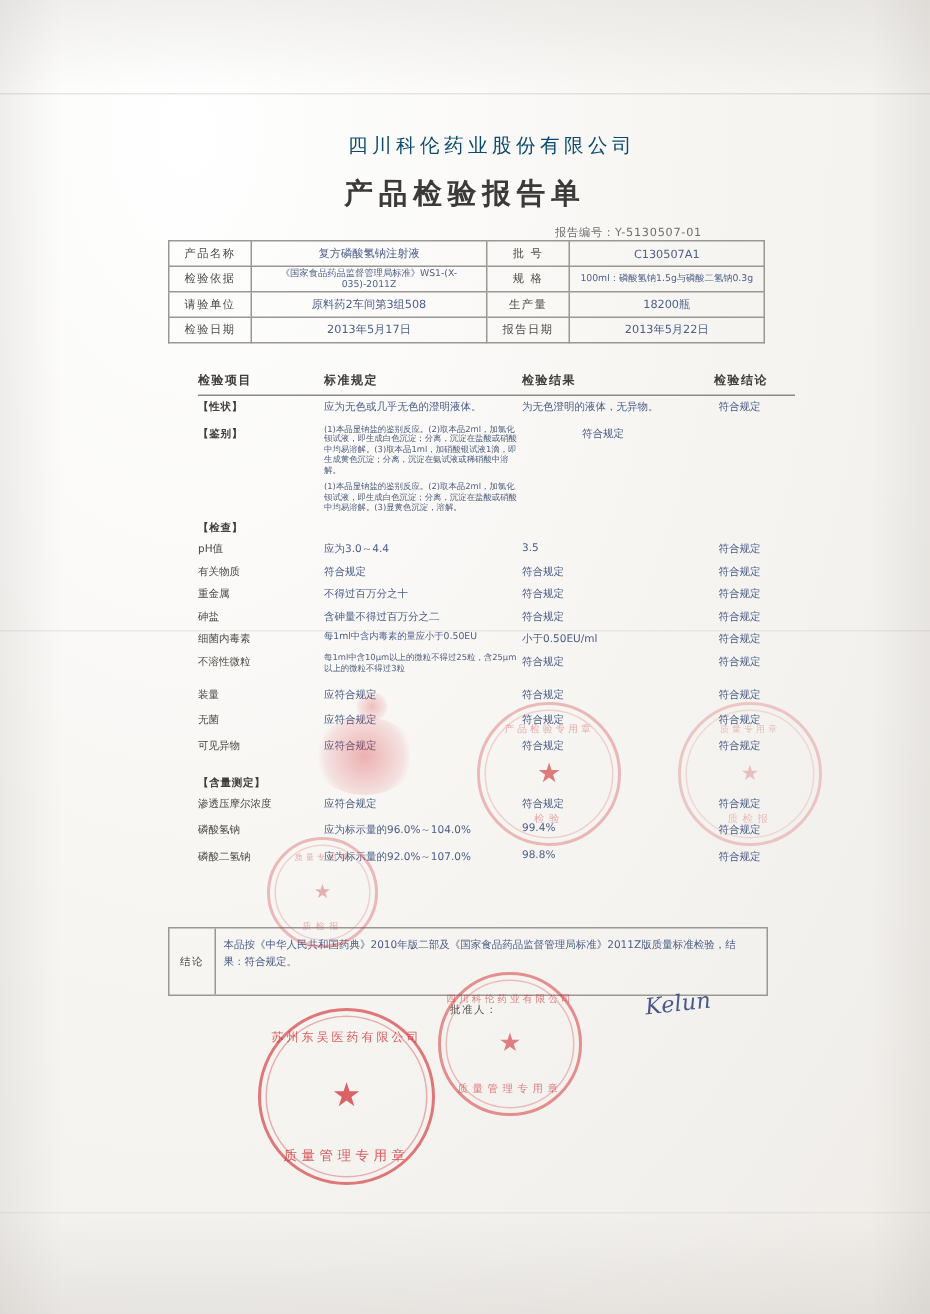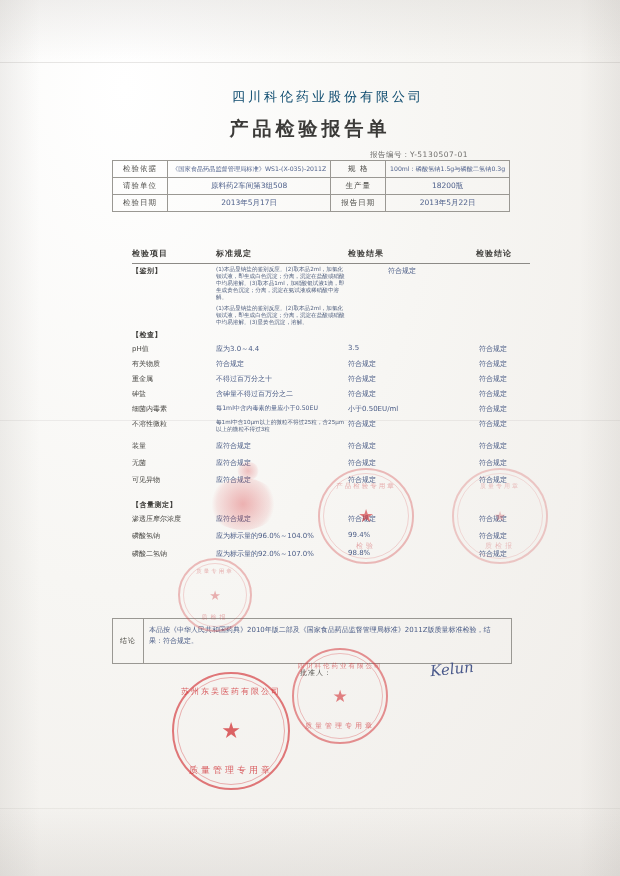--- a/index.html
+++ b/index.html
@@ -148,20 +148,26 @@
   <div class="scan-line" style="top:62px"></div>
   <div class="scan-line" style="top:420px;opacity:.6"></div>
   <div class="scan-line" style="top:808px;opacity:.5"></div>
 
   <div class="corp">四川科伦药业股份有限公司</div>
   <div class="title">产品检验报告单</div>
   <div class="reportno">报告编号：Y-5130507-01</div>
 
   <table class="tbl-top">
     <tbody>
+        <tr>
+      <td class="lbl">产品名称</td>
+      <td class="val" style="width:150px">复方磷酸氢钠注射液</td>
+      <td class="lbl">批 号</td>
+      <td class="val">C130507A1</td>
+    </tr>
     <tr>
       <td class="lbl">检验依据</td>
       <td class="val small2">《国家食品药品监督管理局标准》WS1-(X-035)-2011Z</td>
       <td class="lbl">规 格</td>
       <td class="val small2">100ml：磷酸氢钠1.5g与磷酸二氢钠0.3g</td>
     </tr>
     <tr>
       <td class="lbl">请验单位</td>
       <td class="val">原料药2车间第3组508</td>
       <td class="lbl">生产量</td>
@@ -178,20 +184,26 @@
 
   <table class="tbl-main">
     <tbody>
         <tr>
       <th class="c1">检验项目</th>
       <th class="c2">标准规定</th>
       <th class="c3">检验结果</th>
       <th class="c4">检验结论</th>
     </tr>
 
+    <tr style="height:18px">
+      <td class="grp">【性状】</td>
+      <td class="spec">应为无色或几乎无色的澄明液体。</td>
+      <td class="res">为无色澄明的液体，无异物。</td>
+      <td class="ok">符合规定</td>
+    </tr>
 
     <tr style="height:42px">
       <td class="grp">【鉴别】</td>
       <td class="wrapspec">(1)本品显钠盐的鉴别反应。(2)取本品2ml，加氯化钡试液，即生成白色沉淀；分离，沉淀在盐酸或硝酸中均易溶解。(3)取本品1ml，加硝酸银试液1滴，即生成黄色沉淀；分离，沉淀在氨试液或稀硝酸中溶解。</td>
       <td class="wrapspec">(1)本品显钠盐的鉴别反应。(2)取本品2ml，加氯化钡试液，即生成白色沉淀；分离，沉淀在盐酸或硝酸中均易溶解。(3)显黄色沉淀，溶解。</td>
       <td class="ok">符合规定</td>
     </tr>
 
     <tr style="height:14px">
       <td class="grp">【检查】</td>

